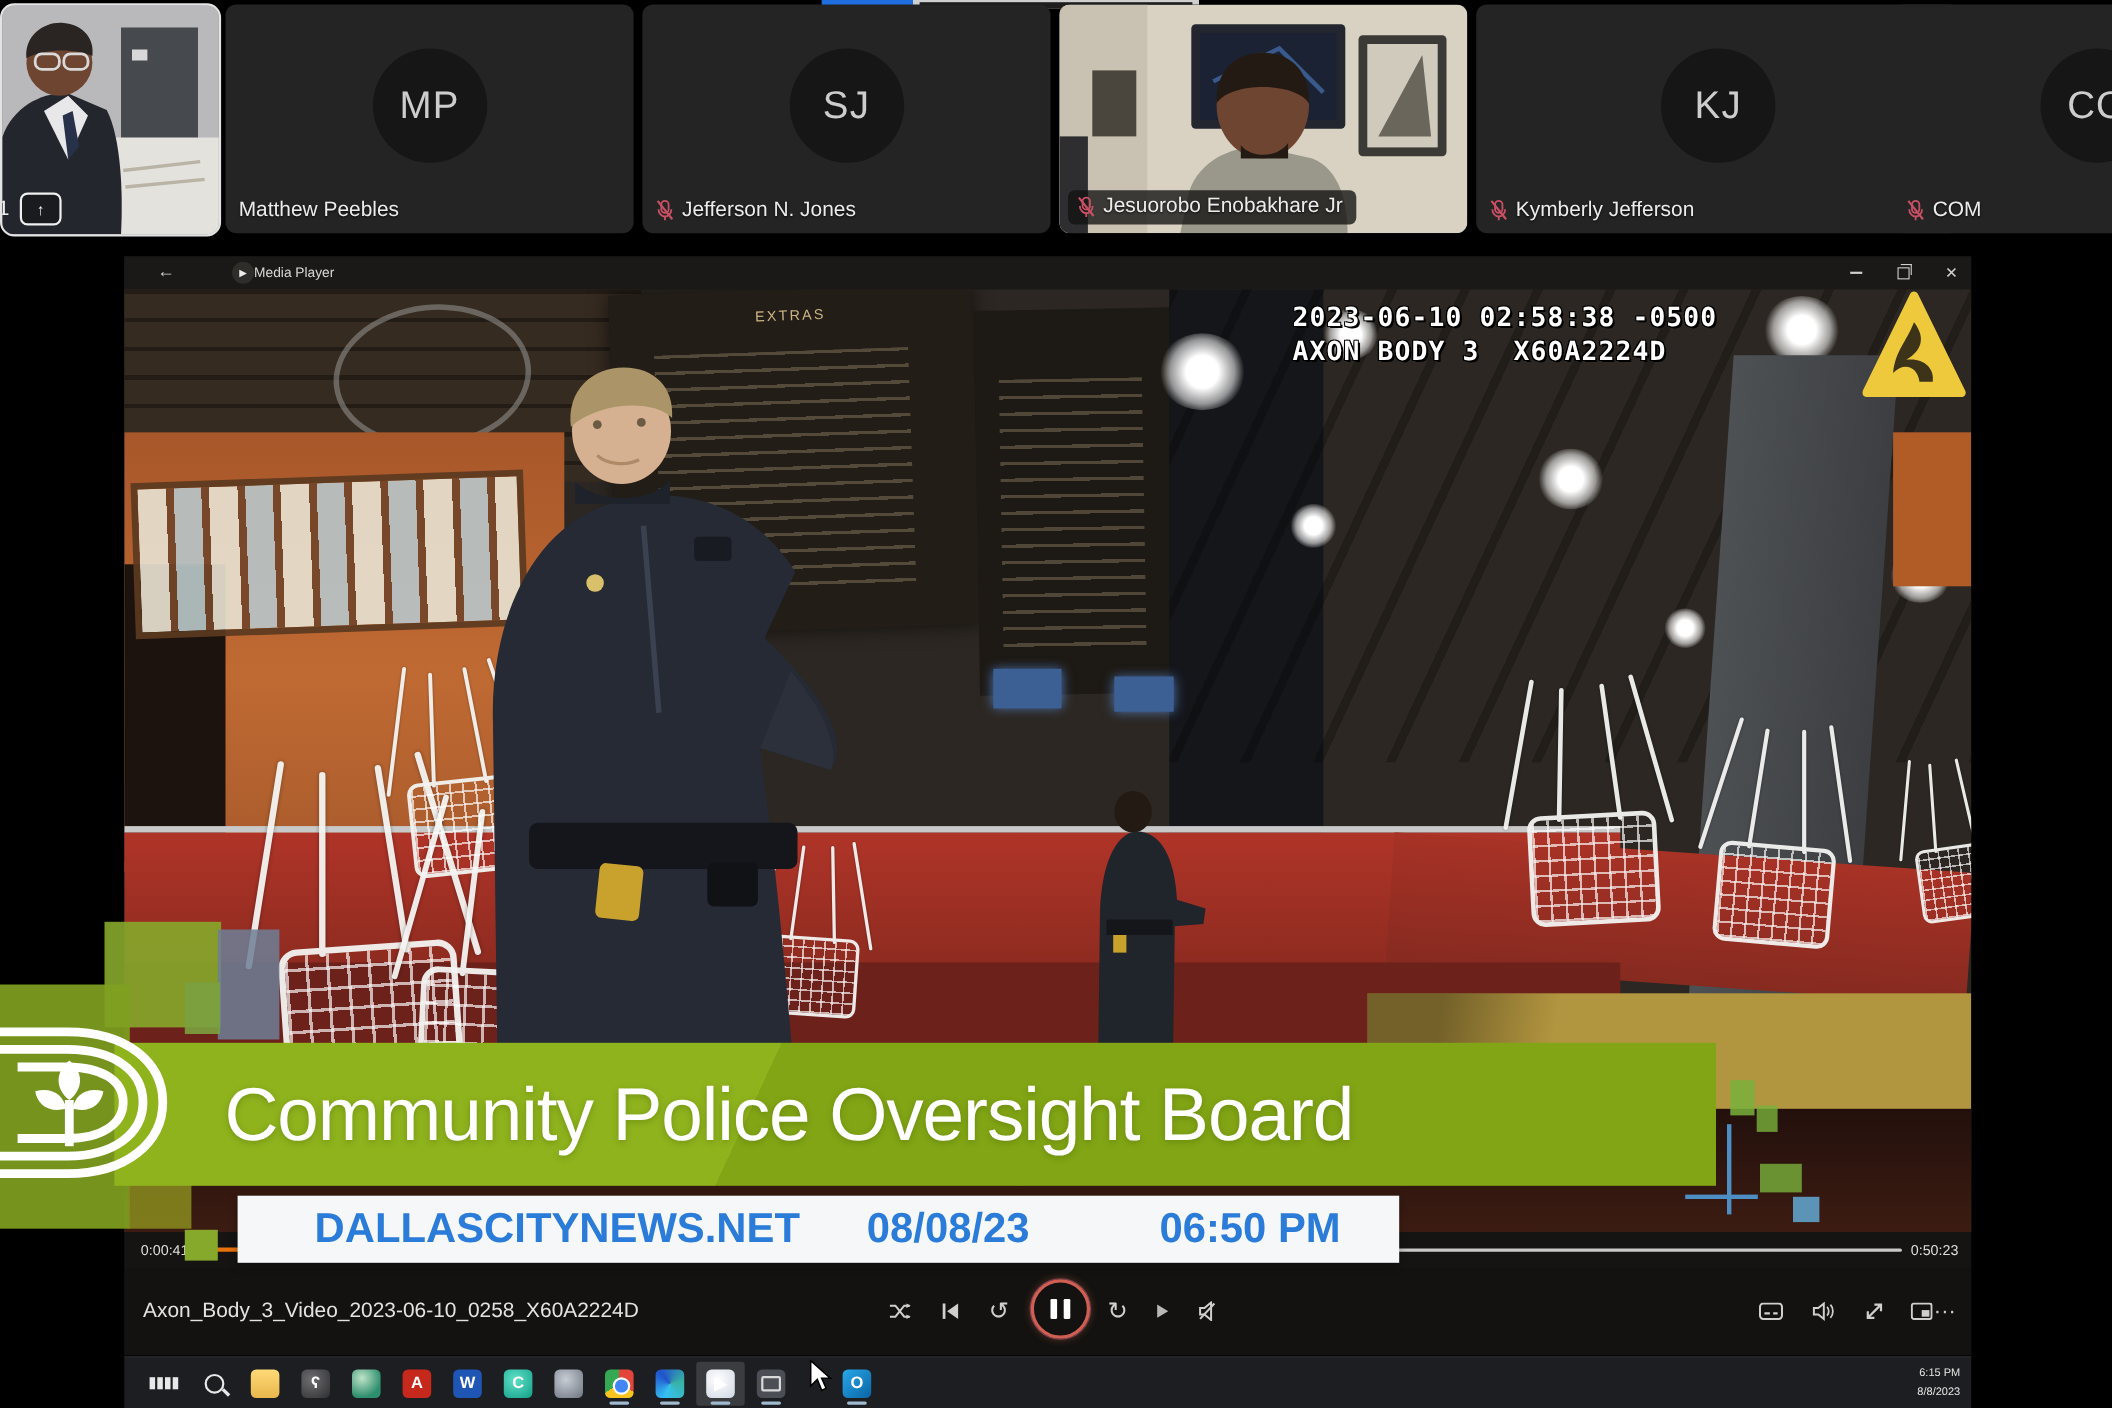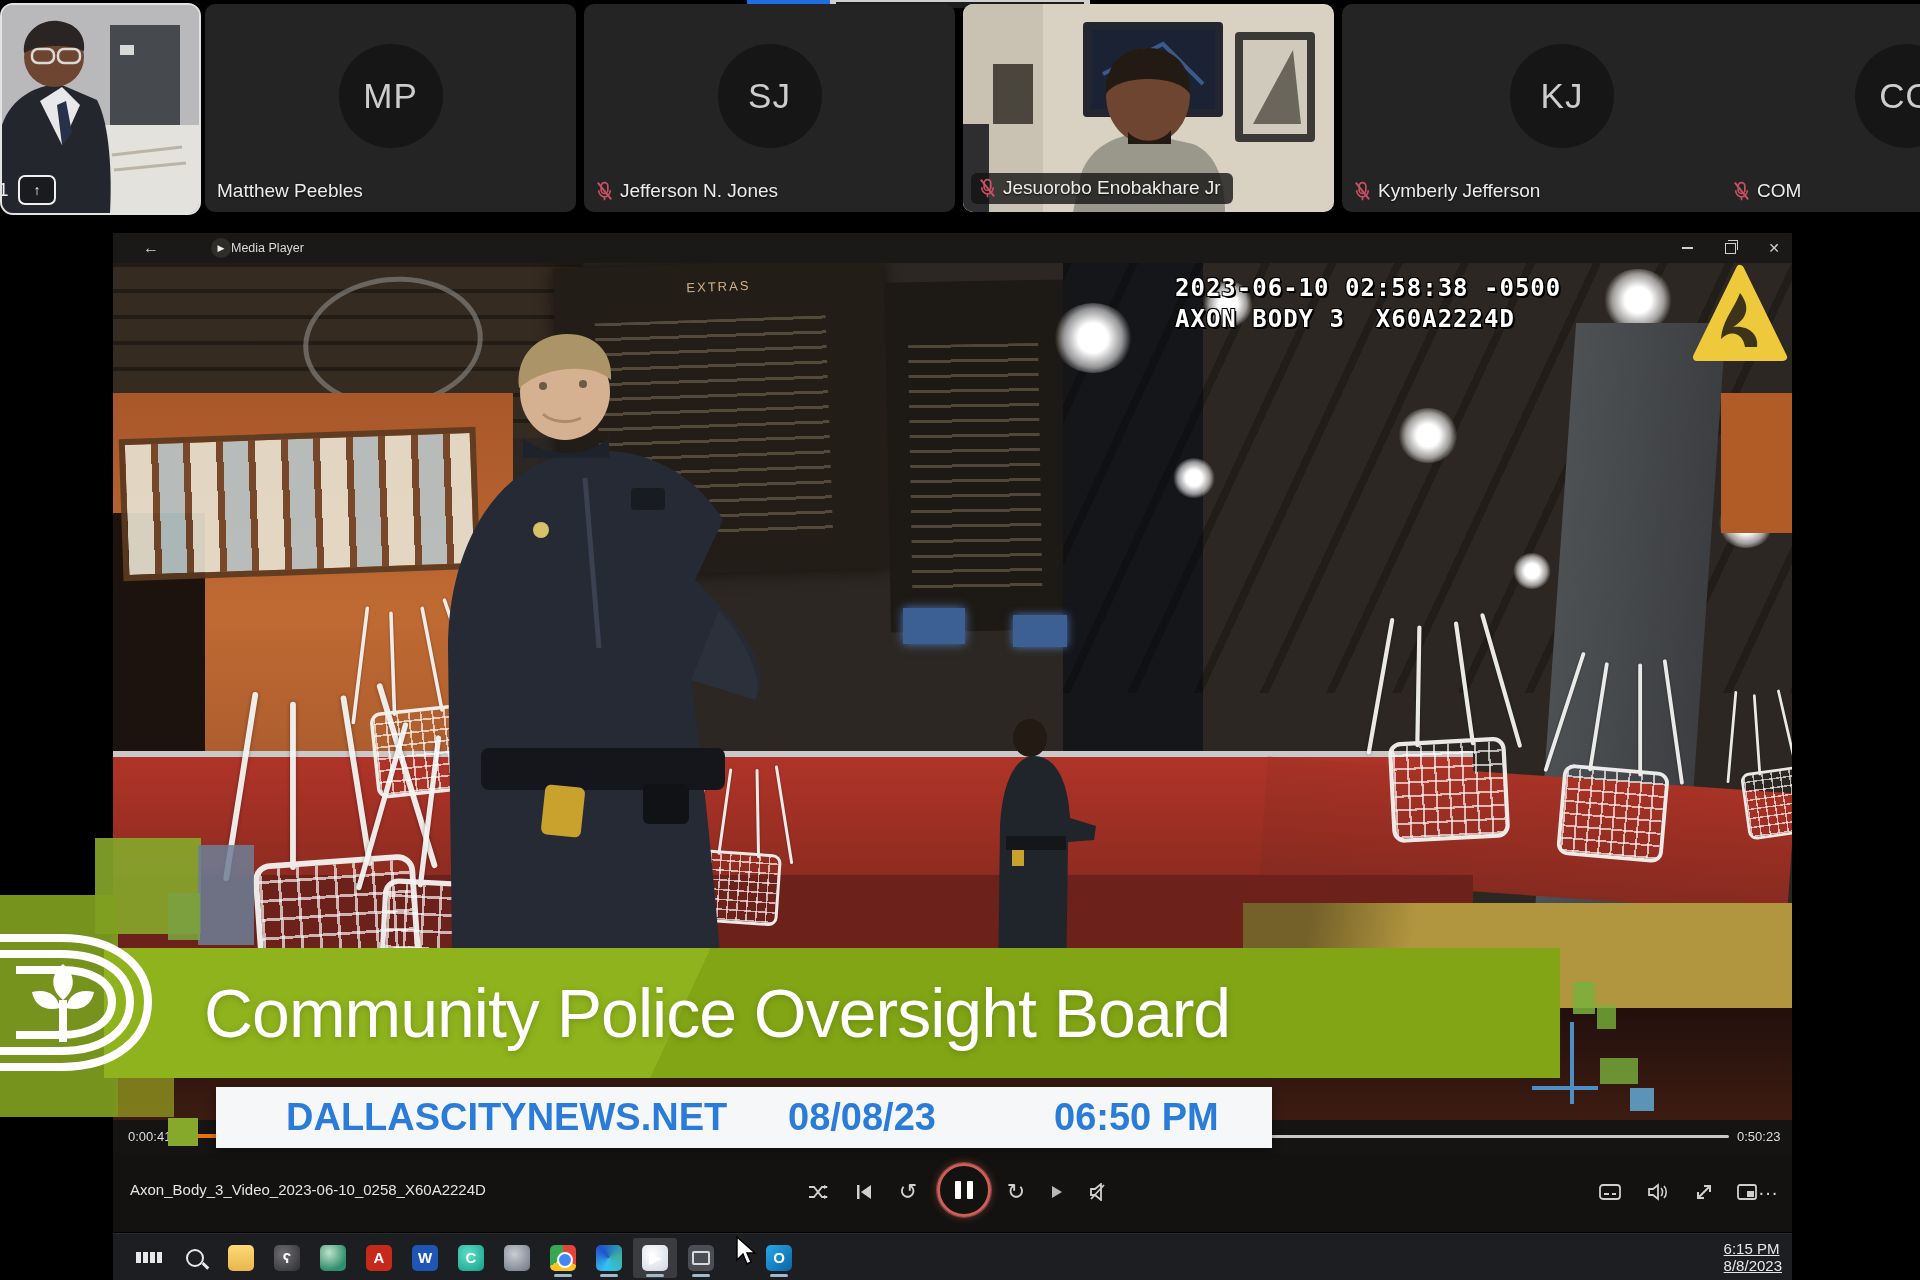--- a/index.html
+++ b/index.html
@@ -82,21 +82,21 @@
      line-height:31px;letter-spacing:1px;white-space:pre;
      text-shadow:2px 2px 0 #000,-1px -1px 0 #000,1px -1px 0 #000,-1px 1px 0 #000;}
 
   
   .seek{left:0;top:887px;width:1679px;height:33px;background:rgba(24,22,19,.62);color:#ddd;font-size:13px;}
   .seek .t1{position:absolute;left:15px;top:9px;}
   .seek .t2{position:absolute;left:1624px;top:9px;}
   .seek .played{position:absolute;left:80px;top:14px;width:42px;height:4px;background:#e8720c;border-radius:2px;}
   .seek .rest{position:absolute;left:1124px;top:15px;width:492px;height:3px;background:rgba(232,232,232,.85);border-radius:2px;}
   .ctrls{left:0;top:920px;width:1679px;height:79px;background:#131210;color:#d6d6d6;}
-  .fname{position:absolute;left:17px;top:28px;font-size:15px;color:#e3e3e3;}
+  .fname{position:absolute;left:17px;top:28px;font-size:19px;color:#e3e3e3;}
   .cbtn{position:absolute;top:24px;width:30px;height:30px;display:flex;align-items:center;justify-content:center;color:#cfcfcf;}
   .cbtn svg{display:block;}
   .pausebtn{position:absolute;left:824px;top:10px;width:48px;height:48px;border-radius:50%;
      border:3px solid #cf5f52;box-shadow:0 0 0 1px rgba(200,90,140,.5),0 0 8px rgba(210,110,70,.45);
      display:flex;align-items:center;justify-content:center;gap:6px;}
   .pausebtn i{width:6px;height:18px;background:#fff;border-radius:1px;}
   .ubar{font-size:20px;line-height:10px;}
 
   
   .taskbar{left:113px;top:1233px;width:1679px;height:47px;background:#1d1e21;border-top:1px solid #2a2b2f;
@@ -118,21 +118,21 @@
   .g-word{background:#1f55b4;border-radius:4px;color:#fff;}
   .g-teal{background:radial-gradient(circle at 40% 35%,#5fe0c8,#129e86);border-radius:50%;color:#fff;}
   .g-teams{background:radial-gradient(circle at 40% 35%,#c8cdd4,#6d7480);border-radius:50%;}
   .g-chrome{background:conic-gradient(#e5443a 0 33%,#f7c51e 33% 66%,#34a853 66% 100%);border-radius:50%;position:relative;}
   .g-chrome i{position:absolute;left:7px;top:7px;width:12px;height:12px;border-radius:50%;background:#4285f4;border:2px solid #fff;}
   .g-edge{background:conic-gradient(from 200deg,#35c1f1,#2052cc,#38b2a3,#35c1f1);border-radius:50%;}
   .g-media{background:radial-gradient(circle at 40% 35%,#ffffff,#cfd6e4);border-radius:50%;color:#333;font-size:11px;}
   .g-cam{background:#4b4e55;border-radius:5px;position:relative;}
   .g-cam i{width:14px;height:10px;border:2px solid #d9d9d9;border-radius:2px;display:block;}
   .g-outlook{background:linear-gradient(135deg,#28a8ea,#0a64a4);border-radius:4px;color:#fff;}
-  .clock{position:absolute;right:10px;top:6px;text-align:left;color:#e6e6e6;font-size:15px;line-height:17px;text-decoration:underline;}
+  .clock{position:absolute;right:10px;top:6px;text-align:right;color:#e6e6e6;font-size:10px;line-height:17px;}
 
   
   .sq{position:absolute;}
   .greenbar{left:104px;top:948px;width:1456px;height:130px;background:linear-gradient(115deg,#8fb31d 0 40%,#82a515 40%);
      display:flex;align-items:center;}
   .greenbar span{margin-left:100px;color:#fff;font-size:68px;letter-spacing:-1px;text-shadow:0 2px 6px rgba(60,90,0,.35);}
   .whitebar{left:184px;top:1087px;width:1056px;height:61px;background:#f5f7f9;box-shadow:0 3px 8px rgba(0,0,0,.35);
      color:#2b7cd9;font-weight:bold;font-size:38px;margin-left:32px;}
   .whitebar span{position:absolute;top:9px;}
   .wb-src{left:70px;}

